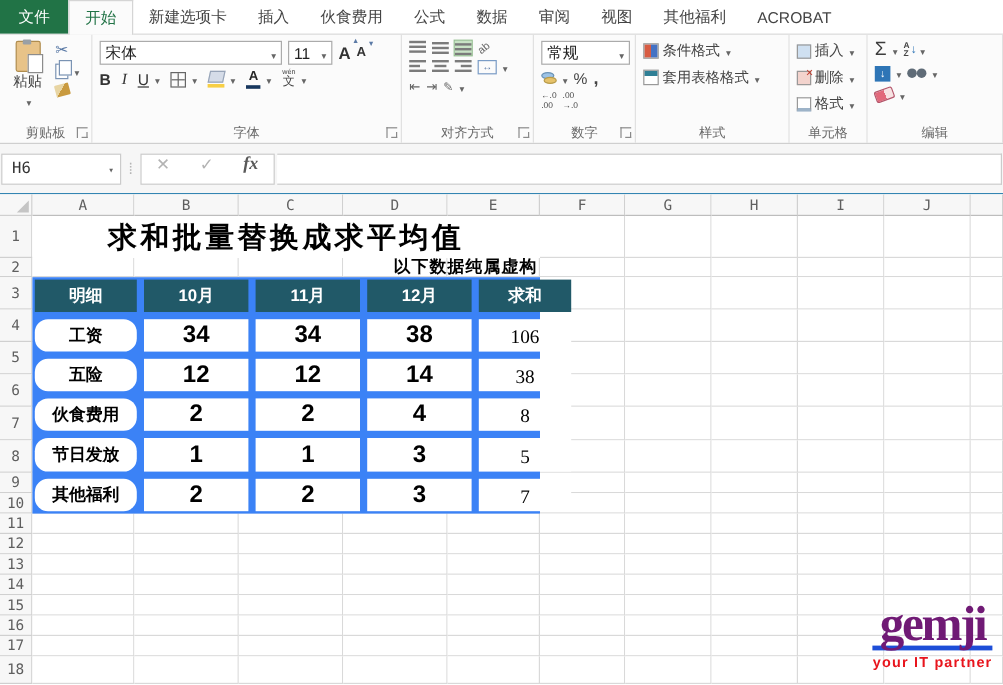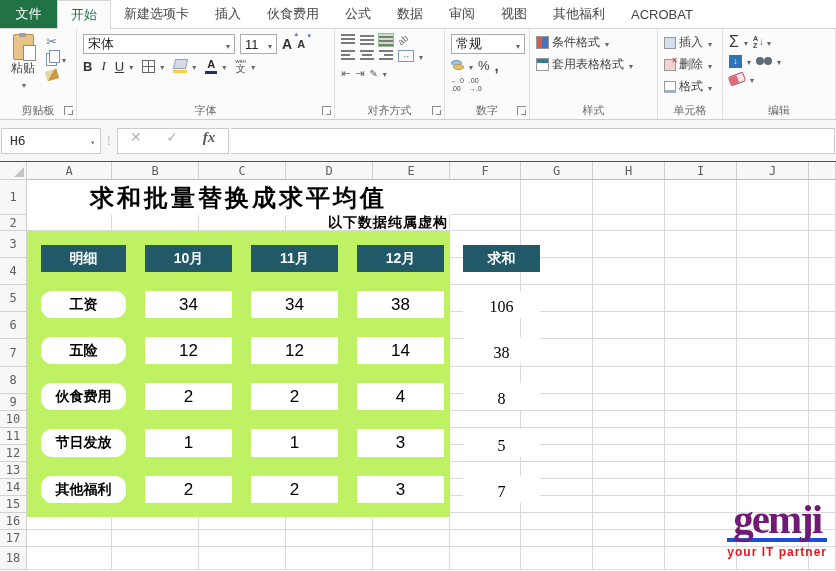--- a/index.html
+++ b/index.html
@@ -125,27 +125,27 @@
     display:flex;align-items:center;justify-content:center;}
   .ch{border-bottom:1px solid #bdbdbd;}
   .corner{position:relative;}
   .tri{position:absolute;right:2px;bottom:2px;width:0;height:0;border-left:10px solid transparent;border-bottom:10px solid #c5c5c5;}
   .cell{background:#fff;border-right:1px solid #d9d9d9;border-bottom:1px solid #d9d9d9;}
   
   .ovl{position:absolute;z-index:5;}
   .title-cell{left:27px;top:18px;width:423px;height:35px;background:#fff;display:flex;align-items:center;justify-content:center;
     font-size:24px;font-weight:bold;color:#000;letter-spacing:3px;}
   .subtitle-cell{left:27px;top:53px;width:421px;height:16px;text-align:right;font-size:14px;font-weight:bold;color:#000;line-height:15px;letter-spacing:1px;}
-  .datatable{left:27px;top:69px;z-index:6;display:grid;background:#bef264;
+  .datatable{left:27px;top:69px;z-index:6;display:grid;background:#3b82f6;
     grid-template-columns:85px 87px 87px 87px 77px;grid-template-rows:27px 27px 27px 27px 28px 27px;
-    gap:19px;padding:14px;box-sizing:border-box;width:423px;}
+    gap:6px;padding:2px;box-sizing:border-box;width:423px;}
   .dtc{background:#fff;display:flex;align-items:center;justify-content:center;color:#000;}
   .dt-h{background:#215968;color:#fff;font-weight:bold;font-size:14px;}
   .dt-a{font-weight:bold;font-size:14px;border-radius:11px;}
-  .dt-n{font-size:17px;font-weight:400;}
+  .dt-n{font-size:20px;font-weight:700;}
   .dt-e{font-family:"Liberation Serif","DejaVu Serif",serif;font-size:16px;padding-top:5px;box-sizing:border-box;}
   .logo{right:9px;top:340px;z-index:7;text-align:center;}
   .logo-text{font-family:"Liberation Serif","DejaVu Serif",serif;font-weight:bold;font-size:41px;line-height:0.85;
     color:#701a75;letter-spacing:-2px;border-bottom:4px solid #1d4ed8;padding:0 3px 1px 3px;}
   .logo-tag{font-size:12px;font-weight:bold;color:#e8151d;margin-top:3px;letter-spacing:1px;}
 </style>
 </head>
 <body>
 
 <div class="tabbar">

